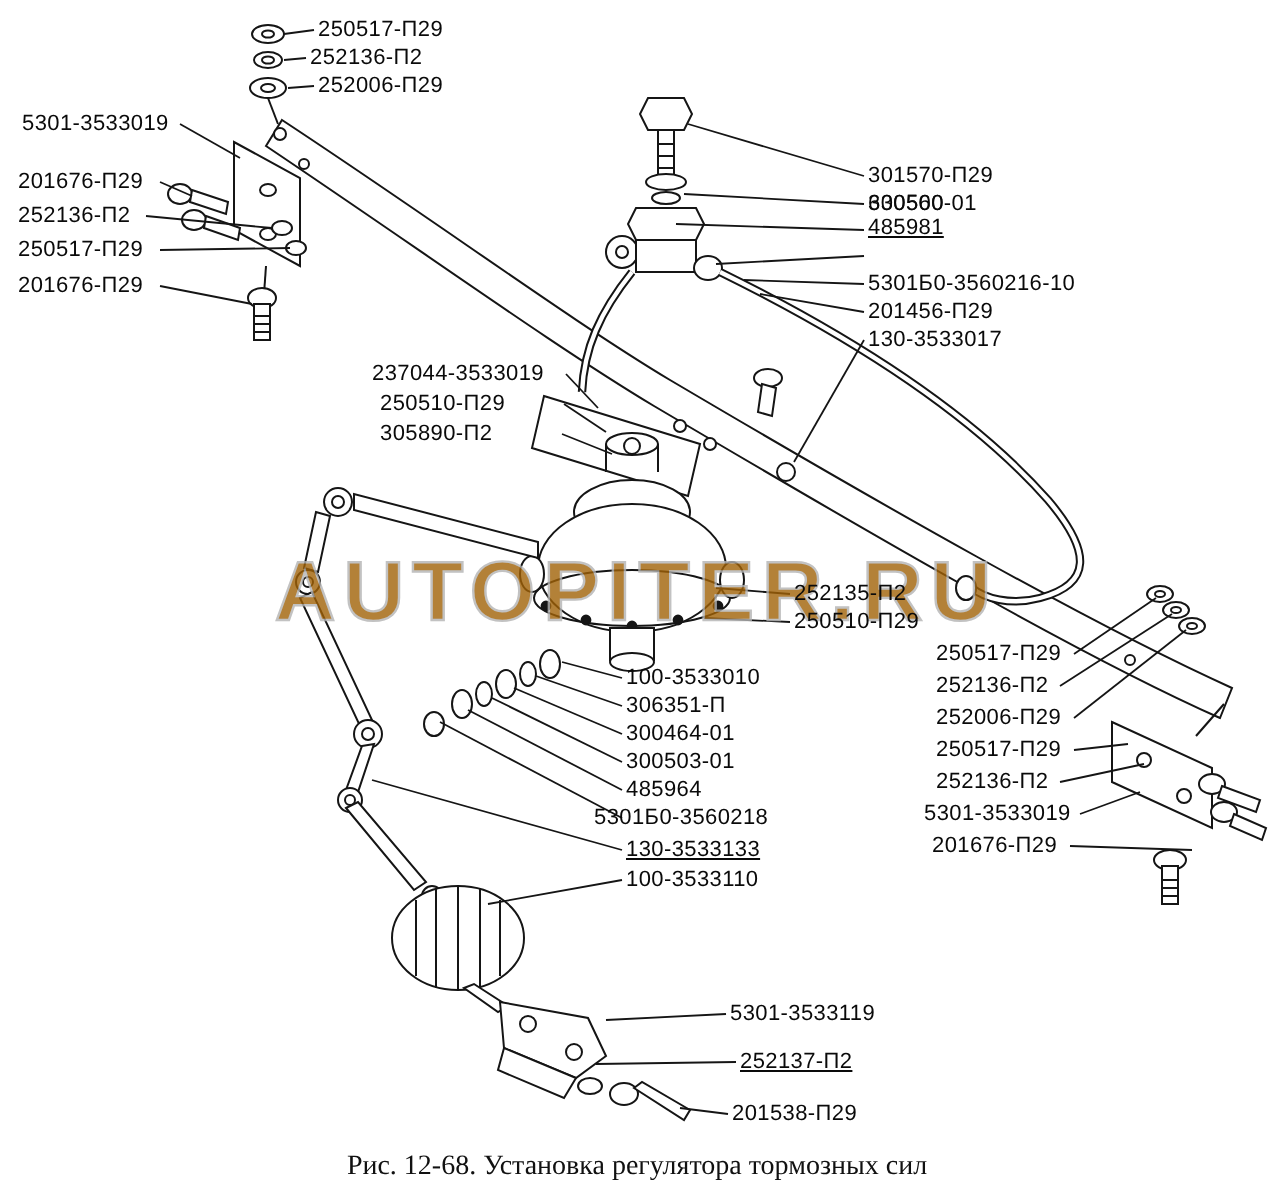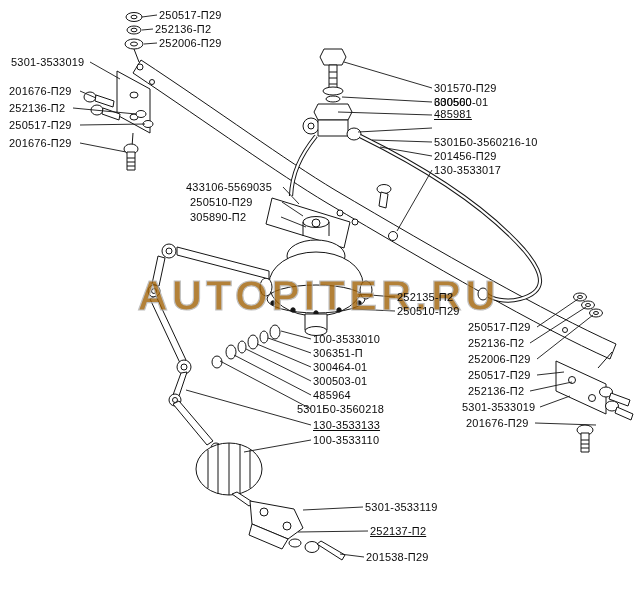--- a/index.html
+++ b/index.html
@@ -245,21 +245,21 @@
       <div class="part-label" style="left: 9px; top: 102px;">252136-П2</div>
       <div class="part-label" style="left: 9px; top: 119px;">250517-П29</div>
       <div class="part-label" style="left: 9px; top: 137px;">201676-П29</div>
       <div class="part-label" style="left: 434px; top: 82px;">301570-П29</div>
       <div class="part-label" style="left: 434px; top: 96px;">630560</div>
       <div class="part-label" style="left: 434px; top: 96px;">300500-01</div>
       <div class="part-label" style="left: 434px; top: 108px; text-decoration: underline;">485981</div>
       <div class="part-label" style="left: 434px; top: 136px;">5301Б0-3560216-10</div>
       <div class="part-label" style="left: 434px; top: 150px;">201456-П29</div>
       <div class="part-label" style="left: 434px; top: 164px;">130-3533017</div>
-      <div class="part-label" style="left: 186px; top: 181px;">433106-5569035</div>
+      <div class="part-label" style="left: 186px; top: 181px;">237044-3533019</div>
       <div class="part-label" style="left: 190px; top: 196px;">250510-П29</div>
       <div class="part-label" style="left: 190px; top: 211px;">305890-П2</div>
       <div class="part-label" style="left: 397px; top: 291px;">252135-П2</div>
       <div class="part-label" style="left: 397px; top: 305px;">250510-П29</div>
       <div class="part-label" style="left: 468px; top: 321px;">250517-П29</div>
       <div class="part-label" style="left: 468px; top: 337px;">252136-П2</div>
       <div class="part-label" style="left: 468px; top: 353px;">252006-П29</div>
       <div class="part-label" style="left: 468px; top: 369px;">250517-П29</div>
       <div class="part-label" style="left: 468px; top: 385px;">252136-П2</div>
       <div class="part-label" style="left: 462px; top: 401px;">5301-3533019</div>
@@ -270,13 +270,14 @@
       <div class="part-label" style="left: 313px; top: 375px;">300503-01</div>
       <div class="part-label" style="left: 313px; top: 389px;">485964</div>
       <div class="part-label" style="left: 297px; top: 403px; text-align: right;">5301Б0-3560218</div>
       <div class="part-label" style="left: 313px; top: 419px; text-decoration: underline;">130-3533133</div>
       <div class="part-label" style="left: 313px; top: 434px;">100-3533110</div>
       <div class="part-label" style="left: 365px; top: 501px;">5301-3533119</div>
       <div class="part-label" style="left: 370px; top: 525px; text-decoration: underline;">252137-П2</div>
       <div class="part-label" style="left: 366px; top: 551px;">201538-П29</div>
     </div>
 
+  <div class="caption">Рис. 12-68. Установка регулятора тормозных сил</div>
 </div>
 
 </body></html>

